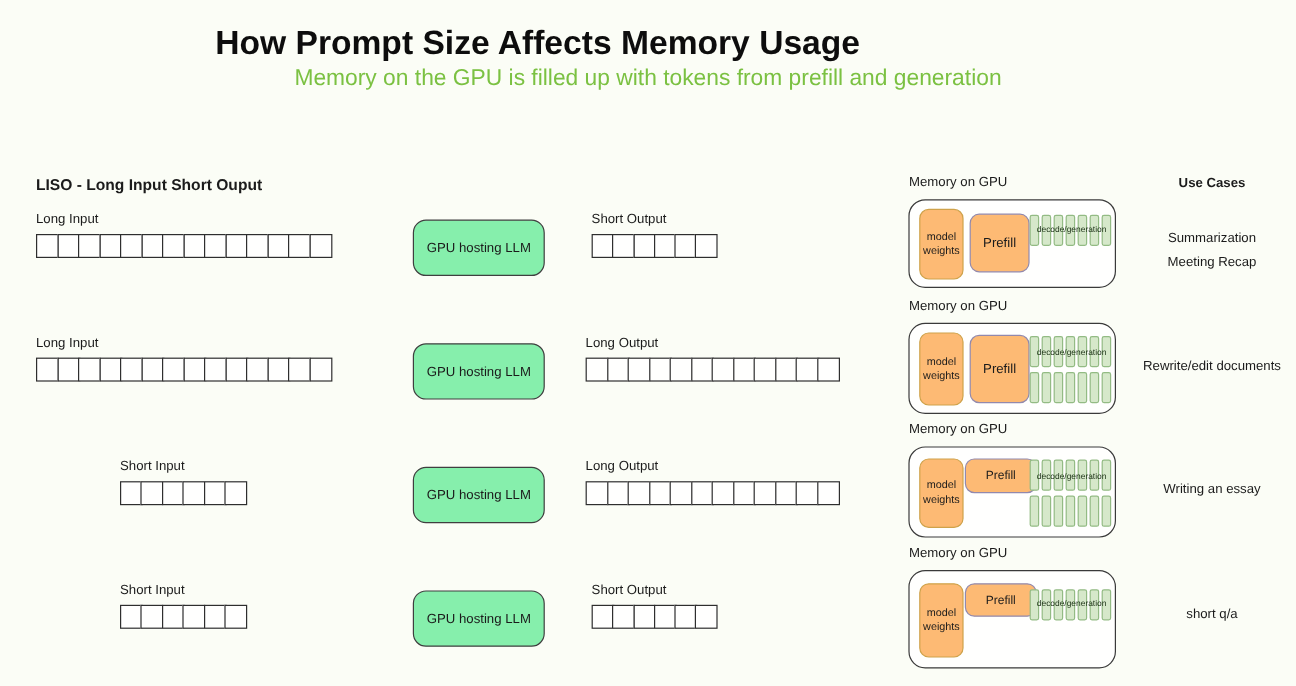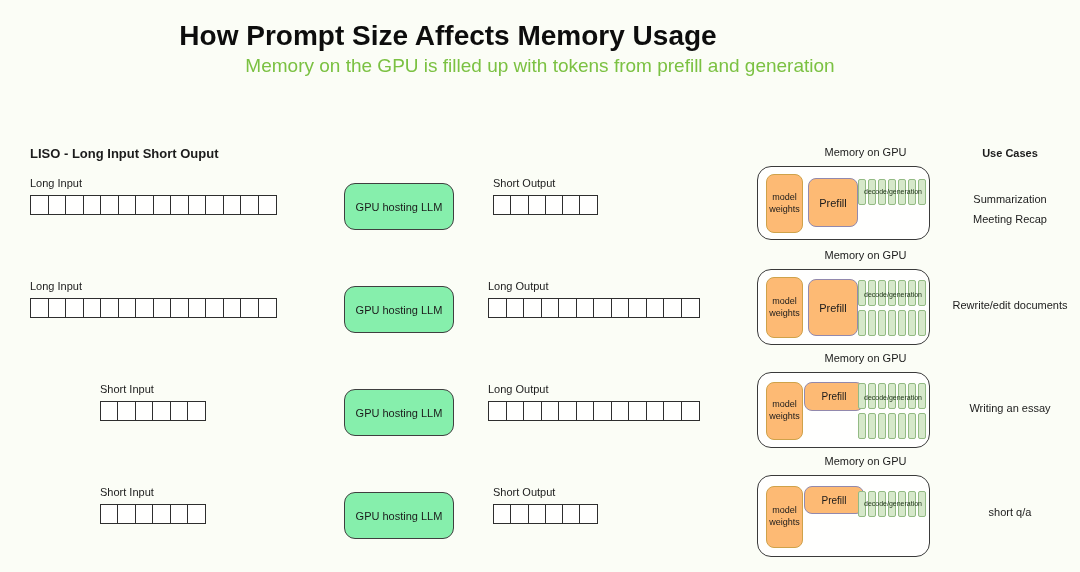--- a/index.html
+++ b/index.html
@@ -28,21 +28,21 @@
   .in-short{left:100px;width:106px}
   .out-short{left:493px;width:105px}
   .out-long{left:488px;width:212px}
   .token{flex:1;border:1.5px solid #2e2e2e;margin-left:-1.5px;background:#fffffe;}
   .token:first-child{margin-left:0;}
 
   .gpu-box{position:absolute;left:344px;top:43px;width:108px;height:45px;
            border:1.5px solid #3f3f3f;border-radius:11px;background:#86efac;
            display:flex;align-items:center;justify-content:center;font-size:11px;}
 
-  .mem-label{position:absolute;left:780px;top:6px;width:171px;text-align:center;font-size:11px;}
+  .mem-label{position:absolute;left:713px;top:6px;width:171px;text-align:center;font-size:11px;}
   .mem-box{position:absolute;left:757px;top:26px;width:171px;border:1.6px solid #3a3a3a;
            border-radius:14px;background:#fffffe;}
   .r0 .mem-box{height:72px}.r1 .mem-box{height:74px}.r2 .mem-box{height:74px}.r3 .mem-box{height:80px}
 
   .weights{position:absolute;background:#fdba74;border:1.5px solid #cfa24a;border-radius:8px;
            display:flex;align-items:center;justify-content:center;text-align:center;
            font-size:9px;line-height:1.3;}
   .r0 .weights{left:8px;top:7px;width:35px;height:57px}
   .r1 .weights{left:8px;top:7px;width:35px;height:59px}
   .r2 .weights{left:8px;top:9px;width:35px;height:56px}

